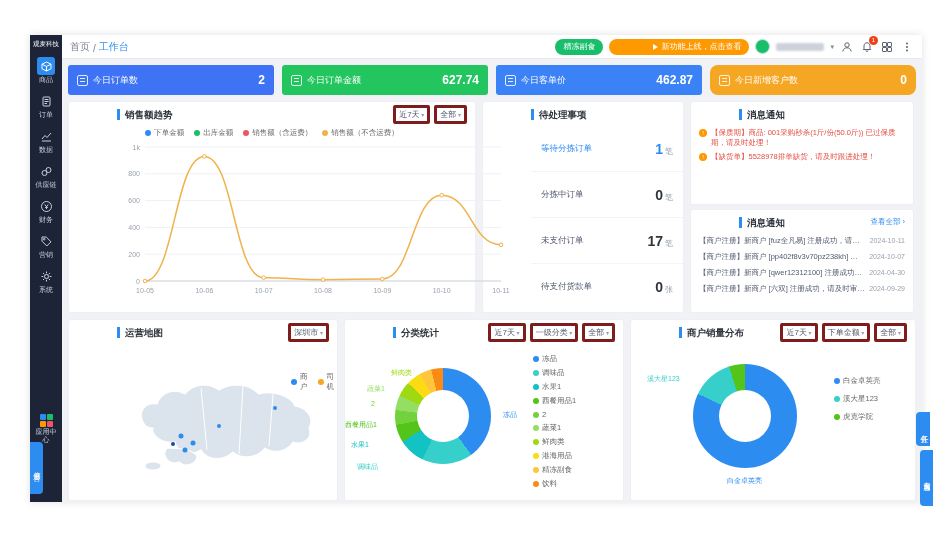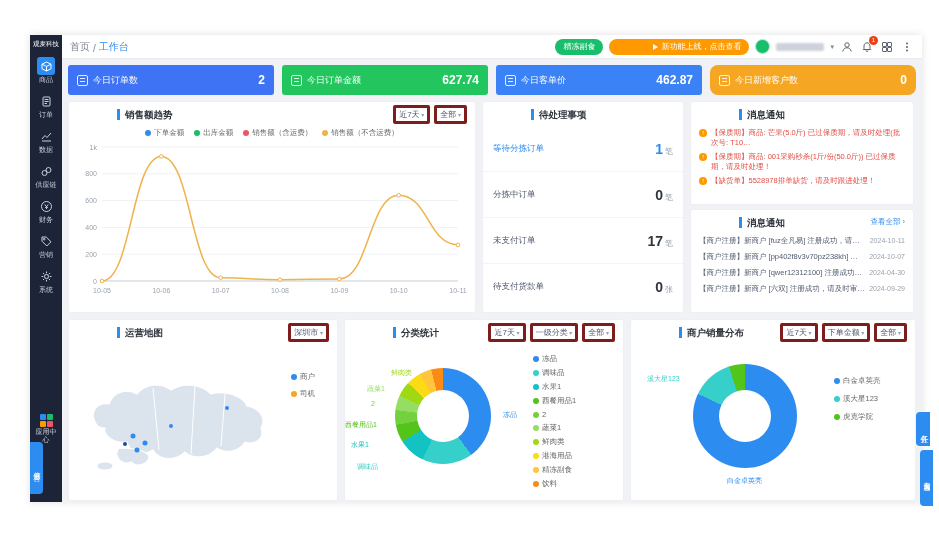--- a/index.html
+++ b/index.html
@@ -73,21 +73,21 @@
   .row2 { display:flex; gap:6px; margin-top:6px; height:182px; }
   .panel { background:#fff; border-radius:3px; display:flex; flex-direction:column; min-width:0;
            border:1px solid #edeff3; }
   .phead { display:flex; align-items:center; height:22px; padding:12px 8px; flex-shrink:0;margin-left:40px; }
   .ptitle { font-size:9.5px; font-weight:bold; color:#2f343d; padding-left:5px;
             border-left:3px solid #2d8cf0; line-height:11px; }
   .sel { margin-left:4px; border:3px solid #7f1d1d; border-radius:2px; font-size:8px; color:#515a6e;
          padding:1px 3px; background:#fff; cursor:pointer; white-space:nowrap; }
   .sel::after { content:" ▾"; font-size:6px; color:#9aa2ad; }
   .psp { flex:1; }
-  .pbody { position:relative; flex:1; min-height:0; }
+  .pbody { position:relative; flex:1; min-height:0;padding-left:48px; }
 
   .trend-panel { width:408px; }
   .legend-row { display:flex; justify-content:center; gap:10px; height:13px; align-items:center; }
   .lg-item { display:flex; align-items:center; gap:3px; font-size:7.5px; color:#666; cursor:pointer; }
   .dot { width:6px; height:6px; border-radius:50%; display:inline-block; flex-shrink:0; }
 
   .pending-panel { width:202px; }
   .pd-row { display:flex; align-items:center; justify-content:space-between; padding:0 10px;
             height:46px; border-bottom:1px solid #f3f4f6; cursor:pointer; }
   .pd-row:last-child { border-bottom:none; }
@@ -104,21 +104,21 @@
   .warn-ico { width:8px; height:8px; border-radius:50%; background:#ff9900; color:#fff;
               flex-shrink:0; text-align:center; line-height:8px; font-size:6px; margin-top:1px; }
   .warn-ico::before { content:"!"; }
   .msg-item { display:flex; gap:4px; font-size:7.5px; color:#515a6e; line-height:10px;
               margin-bottom:6px; cursor:pointer; align-items:baseline; }
   .msg-txt { flex:1; overflow:hidden; text-overflow:ellipsis; white-space:nowrap; }
   .msg-date { color:#9aa2ad; font-size:7px; white-space:nowrap; }
   .view-all { font-size:7.5px; color:#2d8cf0; cursor:pointer; }
 
   .map-panel { width:270px; }
-  .map-legend { position:absolute; left:222px; top:28px; display:flex; flex-direction:column; gap:7px;justify-content:flex-end; }
+  .map-legend { position:absolute; left:222px; top:28px; display:flex; gap:7px;justify-content:flex-end; }
 
   .cat-panel { width:280px; }
   .donut { position:absolute; border-radius:50%; }
   .hole { position:absolute; background:#fff; border-radius:50%; }
   #cat-donut { left:50px; top:24px; width:96px; height:96px; }
   #cat-donut .hole { inset:22px; }
   #mer-donut { left:62px; top:20px; width:104px; height:104px; }
   #mer-donut .hole { inset:26px; }
   .callout { position:absolute; font-size:7px; white-space:nowrap; }
   .d-legend { position:absolute; display:flex; flex-direction:column; gap:4px; }
@@ -391,24 +391,20 @@
         </div>
 
         <div class="rcol">
           <div class="panel">
             <div class="phead">
               <span class="ptitle">消息通知</span>
             </div>
             <div class="warn-list">
               <div class="warn-item">
                 <span class="warn-ico"></span>
-                <span>【保质期】商品: 芒果(5.0斤) 已过保质期，请及时处理(批次号: T10…</span>
-                </div>
-              <div class="warn-item">
-                <span class="warn-ico"></span>
                 <span>【保质期】商品: 001采购秒杀(1斤/份(50.0斤)) 已过保质期，请及时处理！</span>
                 </div>
               <div class="warn-item">
                 <span class="warn-ico"></span>
                 <span>【缺货单】5528978排单缺货，请及时跟进处理！</span>
                 </div>
             </div>
           </div>
 
           <div class="panel">

